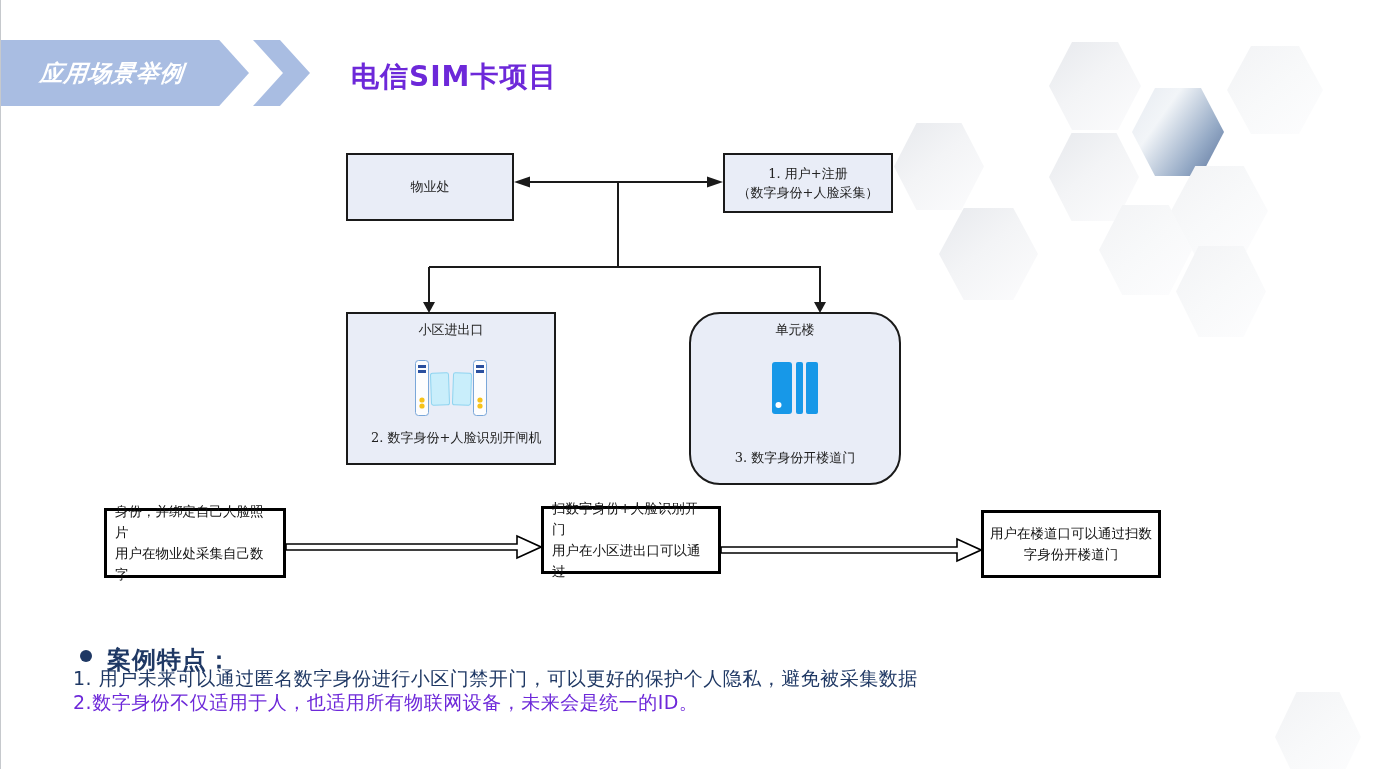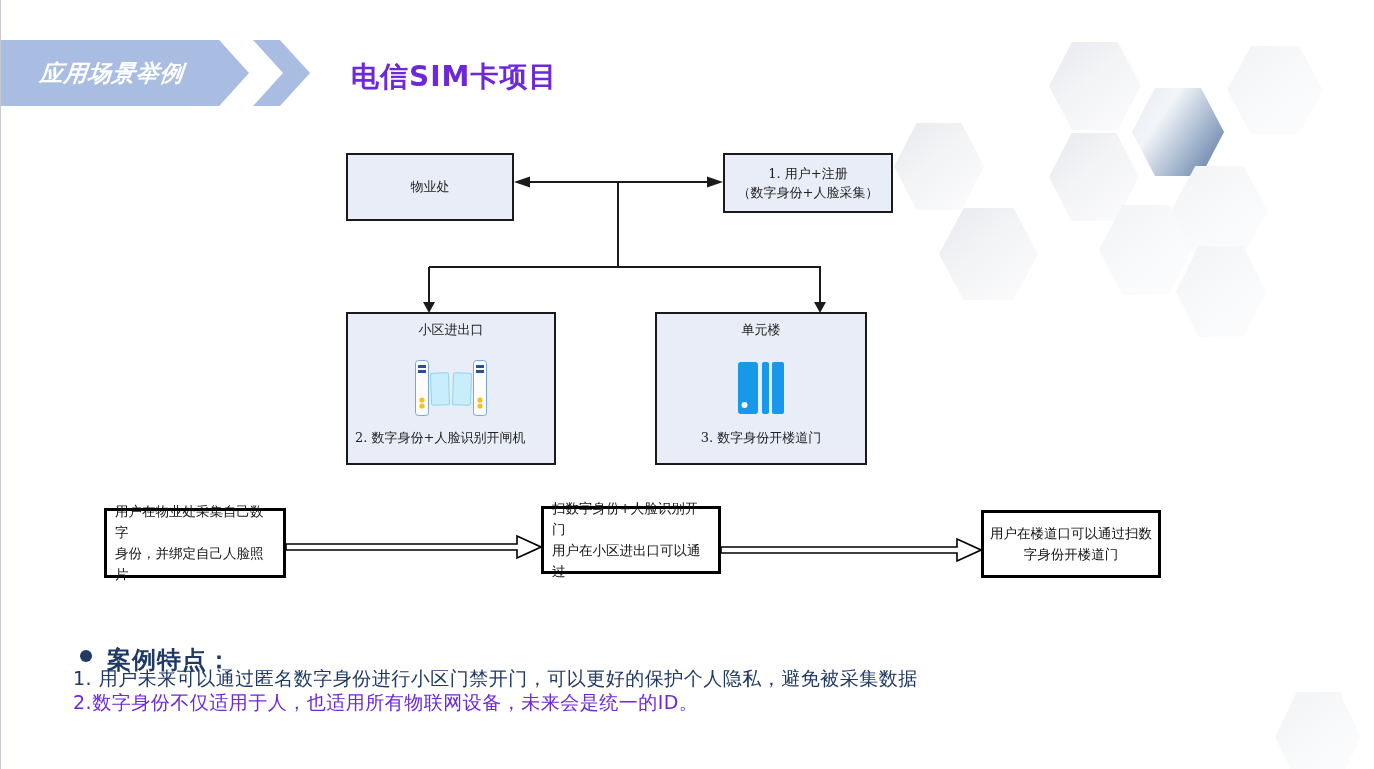--- a/index.html
+++ b/index.html
@@ -34,21 +34,21 @@
   .hex-blue{background:linear-gradient(125deg,#e8ecf2 5%,#f2f5f8 32%,#94a9c5 72%,#5a729b 100%);}
   
   .dbox{
     position:absolute;background:#e9edf7;border:2px solid #1a1a1a;
     box-sizing:border-box;color:#222;
     font-family:"DejaVu Serif","Liberation Serif",serif;font-size:13px;
   }
   .dbox-center{display:flex;align-items:center;justify-content:center;text-align:center;}
   .dbox .box-title{position:absolute;top:7px;left:0;right:0;text-align:center;}
   .dbox .box-caption{position:absolute;bottom:16px;left:0;right:0;text-align:center;white-space:nowrap;}
-  .dbox .box-caption.left{left:7px;right:auto;text-align:left;}
+  .dbox .box-caption.left{left:23px;right:auto;text-align:left;}
   .dbox .box-icon{position:absolute;left:0;right:0;top:46px;display:flex;justify-content:center;}
   .line{position:absolute;background:#1a1a1a;}
   .conn-svg{position:absolute;}
   
   .pbox{
     position:absolute;background:#ffffff;border:3px solid #000;
     box-sizing:border-box;display:flex;flex-direction:column;justify-content:center;
     font-size:13.5px;line-height:21px;color:#111;
   }
   .pbox.align-left{padding:0 8px;text-align:left;}
@@ -123,36 +123,36 @@
         <rect x="61" y="10" width="8" height="3" fill="#2a4f9e"></rect>
         <circle cx="65" cy="40" r="2.6" fill="#f6c21a"></circle>
         <circle cx="65" cy="46" r="2.6" fill="#f6c21a"></circle>
         <rect x="16" y="13" width="18" height="32" rx="2" fill="#c9eefb" stroke="#8ed4f0" transform="rotate(-2 25 29)"></rect>
         <rect x="38" y="13" width="18" height="32" rx="2" fill="#c9eefb" stroke="#8ed4f0" transform="rotate(2 47 29)"></rect>
       </svg>
     </div>
     <div class="box-caption left">2. 数字身份+人脸识别开闸机</div>
   </div>
 
-  <div class="dbox" style="left:654px;top:312px;width:212px;height:153px;">
+  <div class="dbox" style="left:688px;top:312px;width:212px;height:173px;border-radius:31px;">
     <div class="box-title">单元楼</div>
     <div class="box-icon">
       <svg width="46" height="56" viewBox="0 0 46 56">
         <rect x="0" y="2" width="20" height="52" rx="3" fill="#1798e8"></rect>
         <circle cx="6.5" cy="45" r="3" fill="#ffffff"></circle>
         <rect x="24" y="2" width="7" height="52" rx="2" fill="#1798e8"></rect>
         <rect x="34" y="2" width="12" height="52" rx="2" fill="#1798e8"></rect>
       </svg>
     </div>
     <div class="box-caption">3. 数字身份开楼道门</div>
   </div>
 
   <div class="pbox align-left" style="left:103px;top:508px;width:182px;height:70px;">
+    <div>身份，并绑定自己人脸照片</div>
     <div>用户在物业处采集自己数字</div>
-    <div>身份，并绑定自己人脸照片</div>
   </div>
 
   <svg class="conn-svg" style="left:285px;top:534px;" width="255" height="26" viewBox="0 0 255 26">
     <polygon points="0,10 231,10 231,2 255,13 231,24 231,16 0,16" fill="#ffffff" stroke="#000" stroke-width="1.6"></polygon>
   </svg>
 
   <div class="pbox align-left" style="left:540px;top:506px;width:180px;height:68px;">
     <div>扫数字身份+人脸识别开门</div>
     <div>用户在小区进出口可以通过</div>
   </div>

